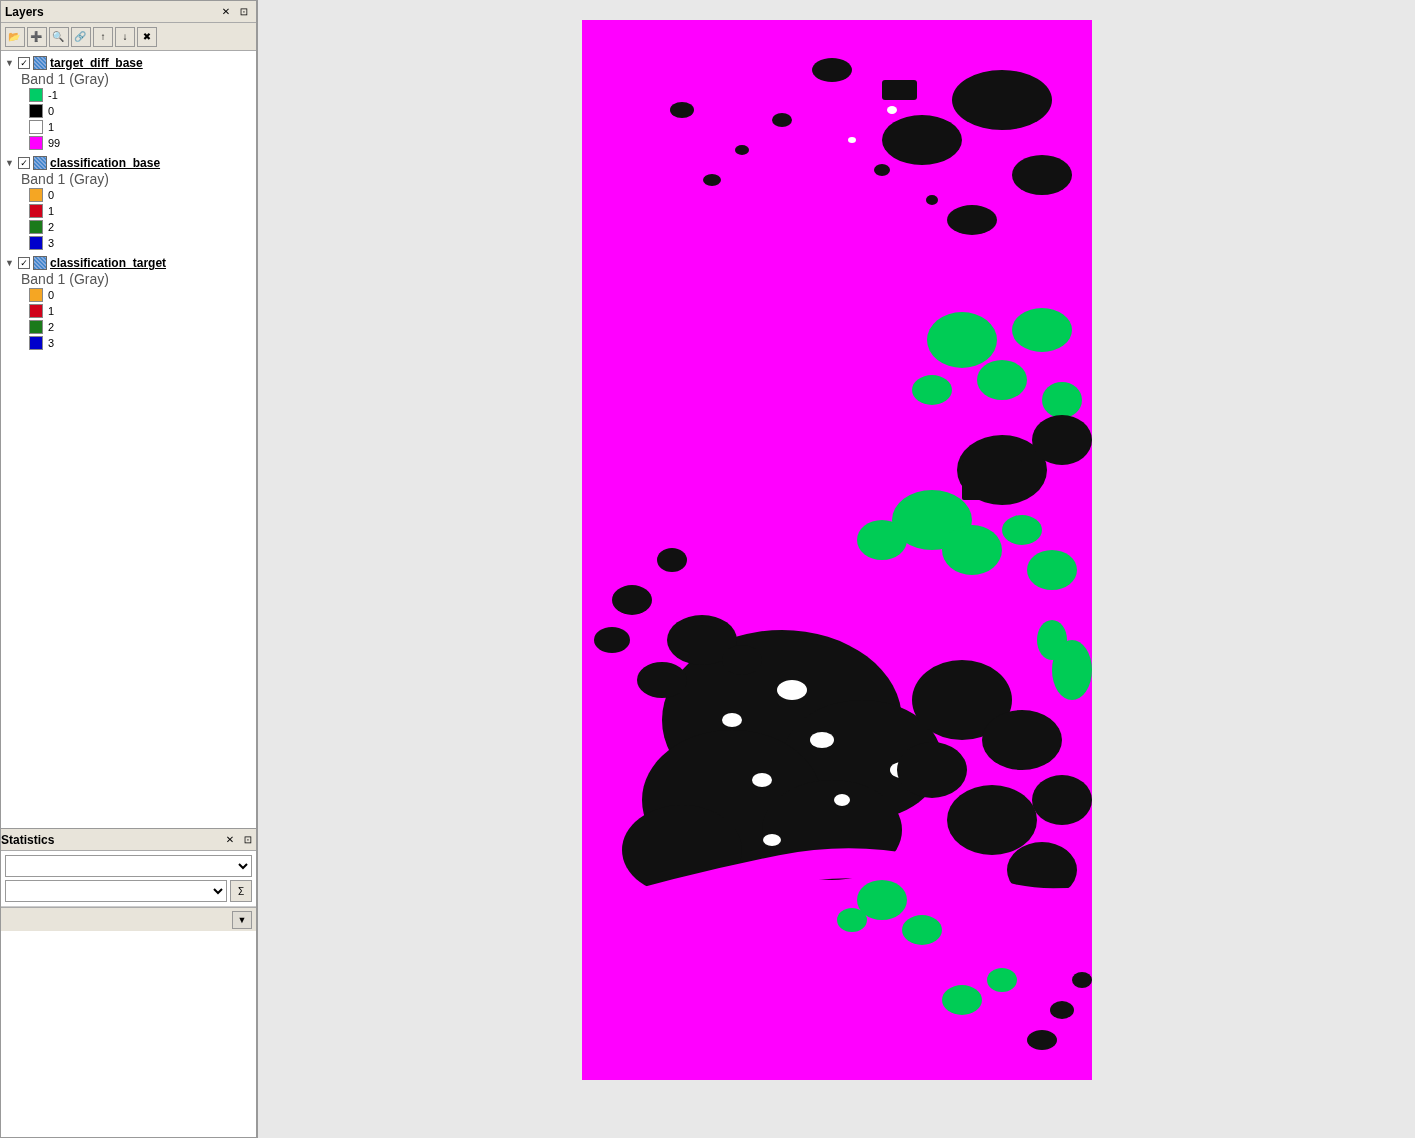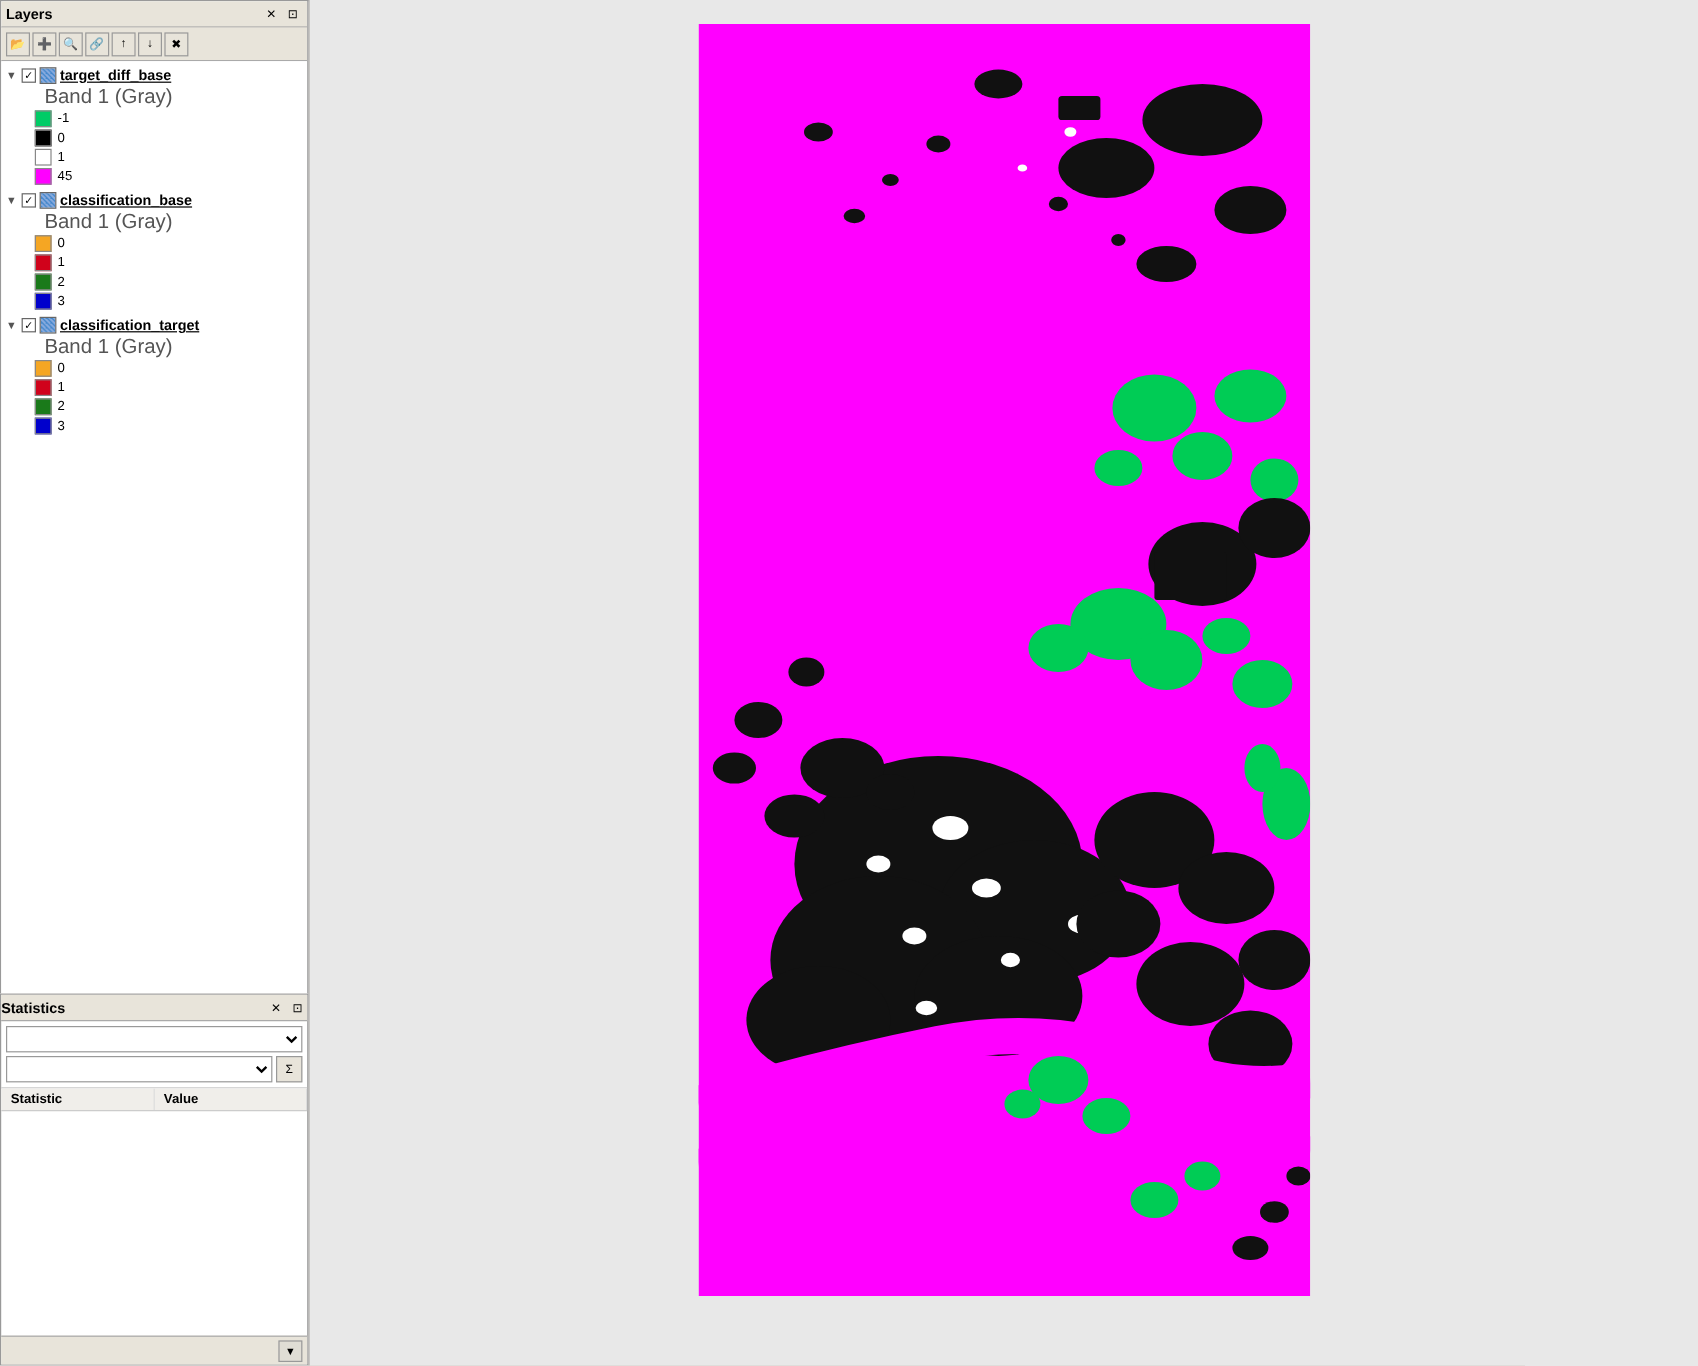--- a/index.html
+++ b/index.html
@@ -85,23 +85,23 @@
       cursor: pointer;
     }
 
     .layer-name {
       font-weight: bold;
       font-size: 12px;
       text-decoration: underline;
     }
 
     .layer-sub {
-      padding-left: 36px;
+      padding-left: 20px;
       color: #555;
-      font-size: 17px;
+      font-size: 14px;
     }
 
     .legend-item {
       display: flex;
       align-items: center;
       padding: 1px 4px 1px 28px;
       gap: 5px;
       font-size: 11px;
     }
 
@@ -322,21 +322,21 @@
           <div class="legend-item">
             <div class="color-box" style="background:#000000;"></div>
             <span>0</span>
           </div>
           <div class="legend-item">
             <div class="color-box" style="background:#ffffff; border:1px solid #888;"></div>
             <span>1</span>
           </div>
           <div class="legend-item">
             <div class="color-box" style="background:#ff00ff;"></div>
-            <span>45</span>
+            <span>99</span>
           </div>
         </div>
 
         <div class="layer-group">
           <div class="layer-row">
             <span class="expand-arrow">▼</span>
             <div class="checkbox">✓</div>
             <span class="raster-icon"></span>
             <span class="layer-name">classification_base</span>
           </div>
@@ -401,27 +401,20 @@
           <select class="stats-select">
             <option value=""></option>
           </select>
         </div>
         <div class="stats-dropdown-row">
           <select class="stats-select">
             <option value=""></option>
           </select>
           <div class="stats-compute-btn">Σ</div>
         </div>
-      </div>
-      <div class="stats-table">
-        <div class="stats-table-header">
-          <div class="stats-table-col">Statistic</div>
-          <div class="stats-table-col">Value</div>
-        </div>
-        <div class="stats-table-body"></div>
       </div>
       <div class="bottom-stats-bar">
         <div class="bottom-btn">▼</div>
       </div>
     </div>
 
   </div>
 
   <div class="map-area">
     <div class="map-image">

